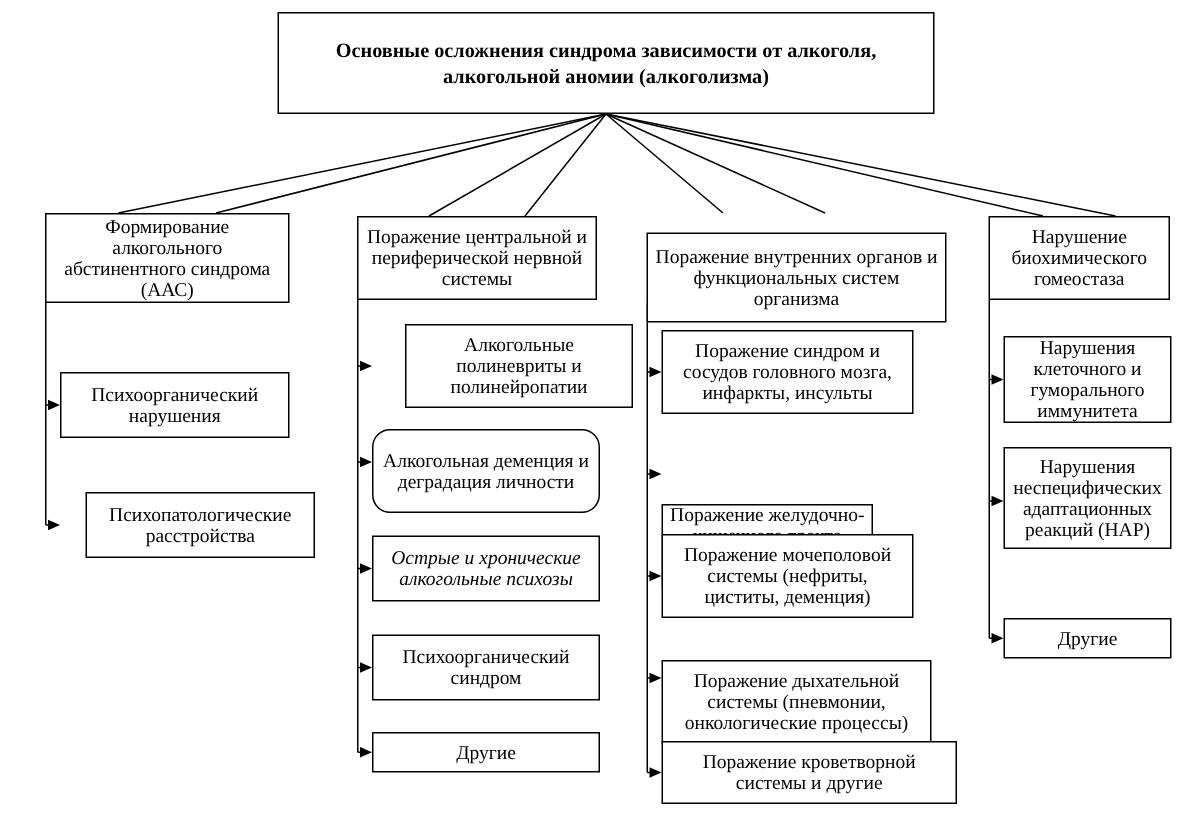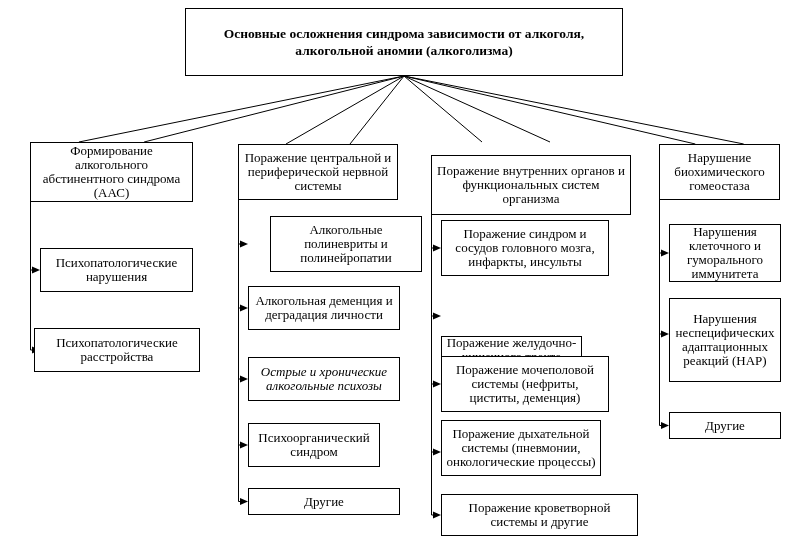--- a/index.html
+++ b/index.html
@@ -78,41 +78,41 @@
       <line x1="659.5" y1="334" x2="662" y2="334" stroke="#000" stroke-width="1"></line>
       <polygon points="669,334 661,330.5 661,337.5" fill="#000"></polygon>
       <line x1="659.5" y1="425.5" x2="662" y2="425.5" stroke="#000" stroke-width="1"></line>
       <polygon points="669,425.5 661,422 661,429" fill="#000"></polygon>
     </svg>
 
   <div class="box title" style="left:185px;top:8px;width:438px;height:68px;">Основные осложнения синдрома зависимости от алкоголя, алкогольной аномии (алкоголизма)</div>
 
   <div class="col">
     <div class="box header" style="left:30px;top:142px;width:163px;height:60px;">Формирование алкогольного абстинентного синдрома (ААС)</div>
-    <div class="box item" style="left:40px;top:248px;width:153px;height:44px;">Психопатологические нарушения</div>
-    <div class="box item" style="left:34px;top:328px;width:166px;height:44px;">Психопатологические расстройства</div>
+    <div class="box item" style="left:40px;top:248px;width:153px;height:44px;">Психоорганический нарушения</div>
+    <div class="box item" style="left:57px;top:328px;width:153px;height:44px;">Психопатологические расстройства</div>
   </div>
 
   <div class="col">
     <div class="box header" style="left:238px;top:144px;width:160px;height:56px;">Поражение центральной и периферической нервной системы</div>
     <div class="box item" style="left:248px;top:216px;width:152px;height:56px;margin-left:22px;">Алкогольные полиневриты и полинейропатии</div>
-    <div class="box item" style="left:248px;top:286px;width:152px;height:44px;">Алкогольная деменция и деградация личности</div>
+    <div class="box item" style="left:248px;top:286px;width:152px;height:56px;border-radius:12px;">Алкогольная деменция и деградация личности</div>
     <div class="box item" style="left:248px;top:357px;width:152px;height:44px;font-style:italic;">Острые и хронические алкогольные психозы</div>
-    <div class="box item" style="left:248px;top:423px;width:132px;height:44px;">Психоорганический синдром</div>
+    <div class="box item" style="left:248px;top:423px;width:152px;height:44px;">Психоорганический синдром</div>
     <div class="box item" style="left:248px;top:488px;width:152px;height:27px;">Другие</div>
   </div>
 
   <div class="col">
     <div class="box header" style="left:431px;top:155px;width:200px;height:60px;">Поражение внутренних органов и функциональных систем организма</div>
     <div class="box item" style="left:441px;top:220px;width:168px;height:56px;">Поражение синдром и сосудов головного мозга, инфаркты, инсульты</div>
     <div class="box item" style="left:441px;top:288px;width:141px;height:56px;margin-top:48px;">Поражение желудочно-кишечного тракта (гепатиты, панкреатиты, гастриты)</div>
     <div class="box item" style="left:441px;top:356px;width:168px;height:56px;">Поражение мочеполовой системы (нефриты, циститы, деменция)</div>
-    <div class="box item" style="left:441px;top:420px;width:160px;height:56px;">Поражение дыхательной системы (пневмонии, онкологические процессы)</div>
+    <div class="box item" style="left:441px;top:440px;width:180px;height:56px;">Поражение дыхательной системы (пневмонии, онкологические процессы)</div>
     <div class="box item" style="left:441px;top:494px;width:197px;height:42px;">Поражение кроветворной системы и другие</div>
   </div>
 
   <div class="col">
     <div class="box header" style="left:659px;top:144px;width:121px;height:56px;">Нарушение биохимического гомеостаза</div>
     <div class="box item" style="left:669px;top:224px;width:112px;height:58px;">Нарушения клеточного и гуморального иммунитета</div>
-    <div class="box item" style="left:669px;top:298px;width:112px;height:84px;">Нарушения неспецифических адаптационных реакций (НАР)</div>
+    <div class="box item" style="left:669px;top:298px;width:112px;height:68px;">Нарушения неспецифических адаптационных реакций (НАР)</div>
     <div class="box item" style="left:669px;top:412px;width:112px;height:27px;">Другие</div>
   </div>
 </div>
 
 </body></html>

